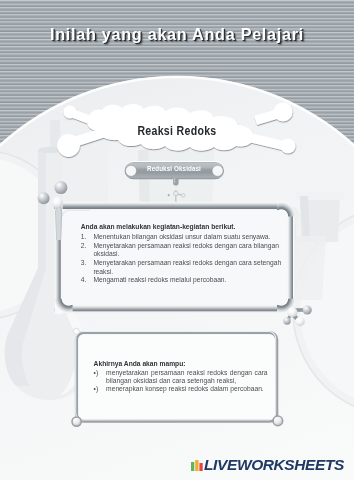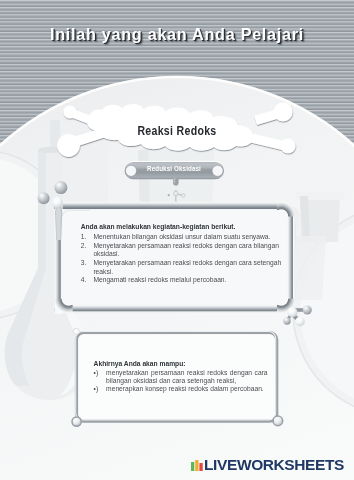--- a/index.html
+++ b/index.html
@@ -19,21 +19,21 @@
        font-weight:bold;font-size:7px;color:#ffffff;letter-spacing:.1px;}
   .pillLabel span{display:inline-block;transform:scaleX(0.9);transform-origin:center;}
   .bx{position:absolute;color:#4a4e52;font-size:6.7px;line-height:8.62px;}
   .bxh{font-weight:bold;color:#303438;margin-bottom:1.1px;}
   .row{display:flex;}
   .num{width:12.7px;flex:0 0 12.7px;}
   .num2{width:12.5px;flex:0 0 12.5px;}
   .txt{flex:1;}
   .just{text-align:justify;}
   .lw{position:absolute;right:10px;bottom:8px;display:flex;align-items:flex-end;}
-  .lwtext{font-weight:bold;font-size:15.5px;color:#1f3864;letter-spacing:-0.4px;line-height:15px;}
+  .lwtext{font-weight:bold;font-size:15.5px;color:#1f3864;letter-spacing:-0.4px;line-height:15px;font-style:italic;}
 </style>
 </head>
 <body>
 
 <div id="page">
 
   <svg class="layer" viewBox="0 0 354 480">
     <defs>
       <pattern id="stripes" width="6" height="3.55" patternUnits="userSpaceOnUse">
         <rect width="6" height="3.55" fill="#a5acb2"></rect>

